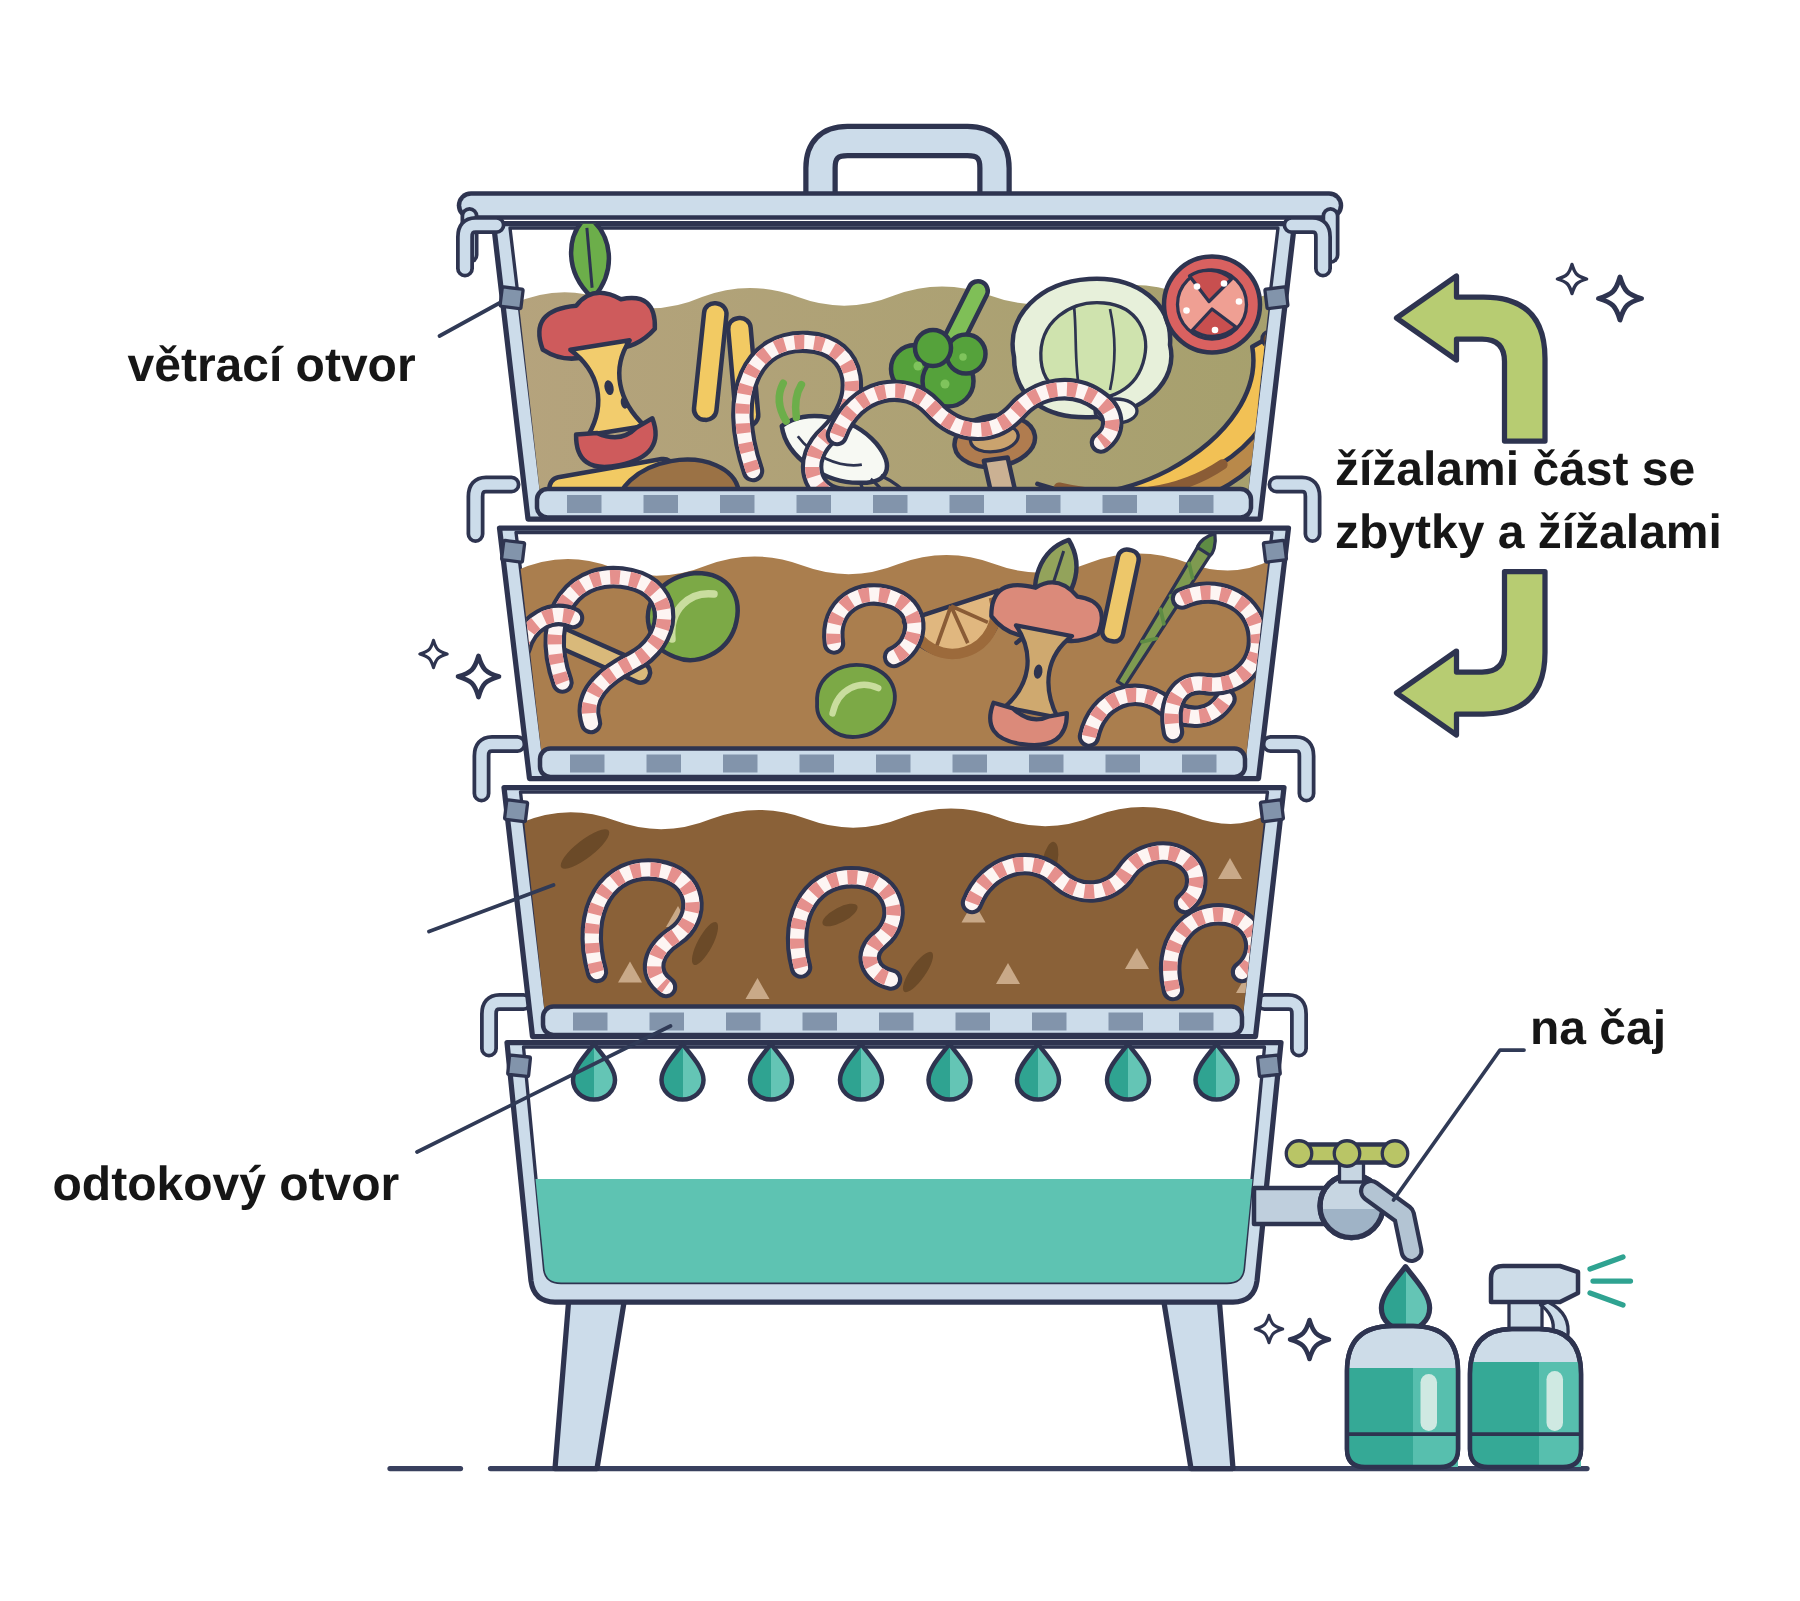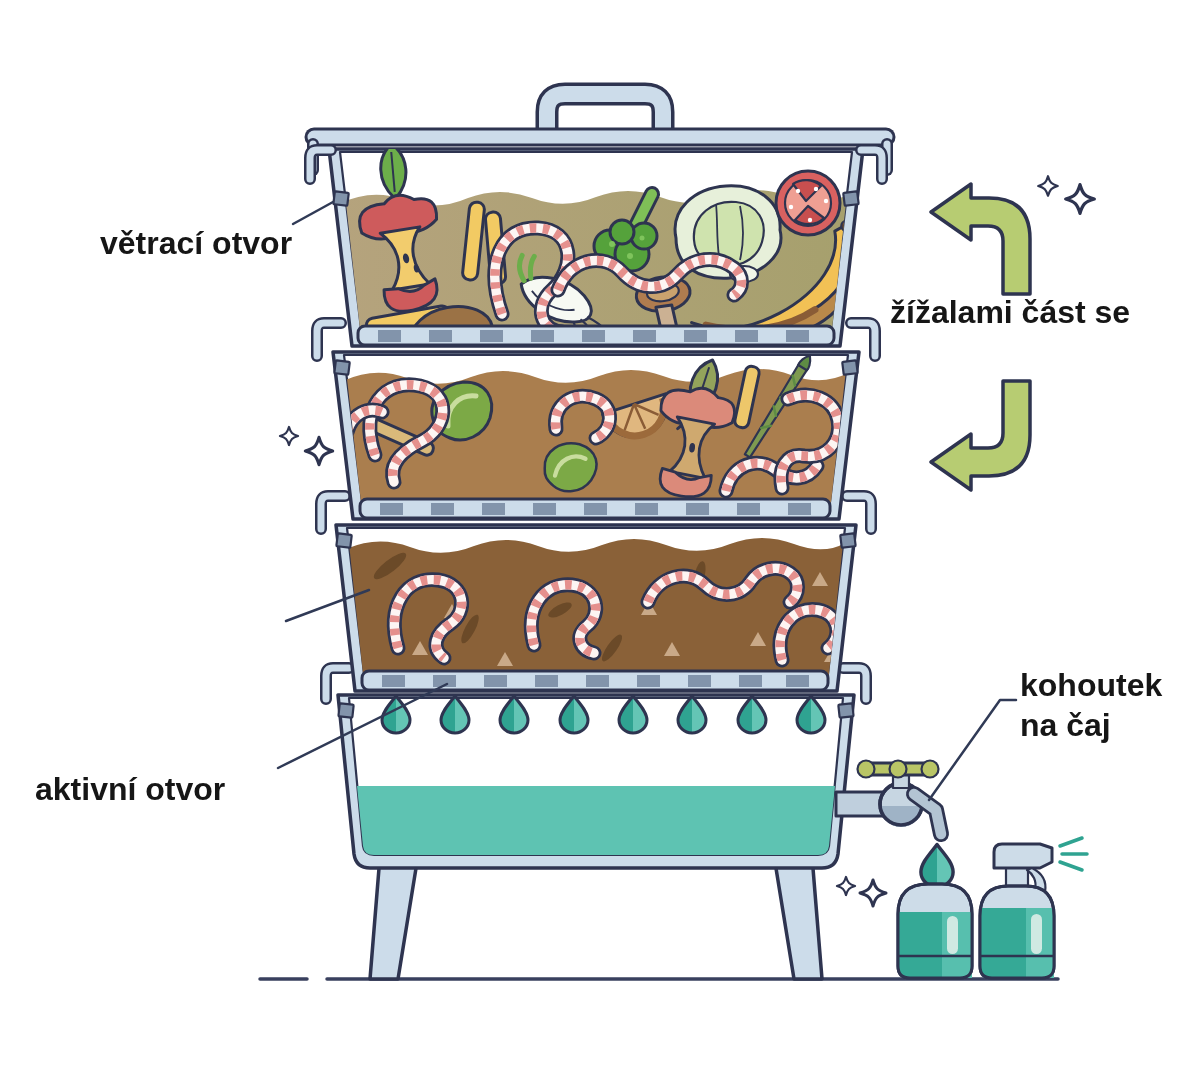--- a/index.html
+++ b/index.html
@@ -418,27 +418,27 @@
   </g>
 
   <g>
     <path class="ptr" d="M 293 224 L 333 202"></path>
     <path class="ptr" d="M 286 621 L 369 590"></path>
     <path class="ptr" d="M 278 768 L 447 684"></path>
     <path class="ptr" d="M 1016 700 L 1000 700 L 929 800"></path>
   </g>
 </svg>
 
-<div class="lbl" style="left:85px;top:222px;margin-left:15px;">větrací otvor</div>
+<div class="lbl" style="left:85px;top:222px;">větrací otvor</div>
 
 <div class="lbl" style="left:890px;top:291px;">
   <span class="line">žížalami část se</span>
+  <span class="line">zbytky a žížalami</span>
 </div>
 
 
-<div class="lbl" style="left:35px;top:768px;">aktivní otvor</div>
+<div class="lbl" style="left:35px;top:768px;">odtokový otvor</div>
 
 <div class="lbl lbl-tap" style="left:1020px;top:665px;">
-  <span class="line">kohoutek</span>
   <span class="line">na čaj</span>
 </div>
 
 </div>
 
 </body></html>

